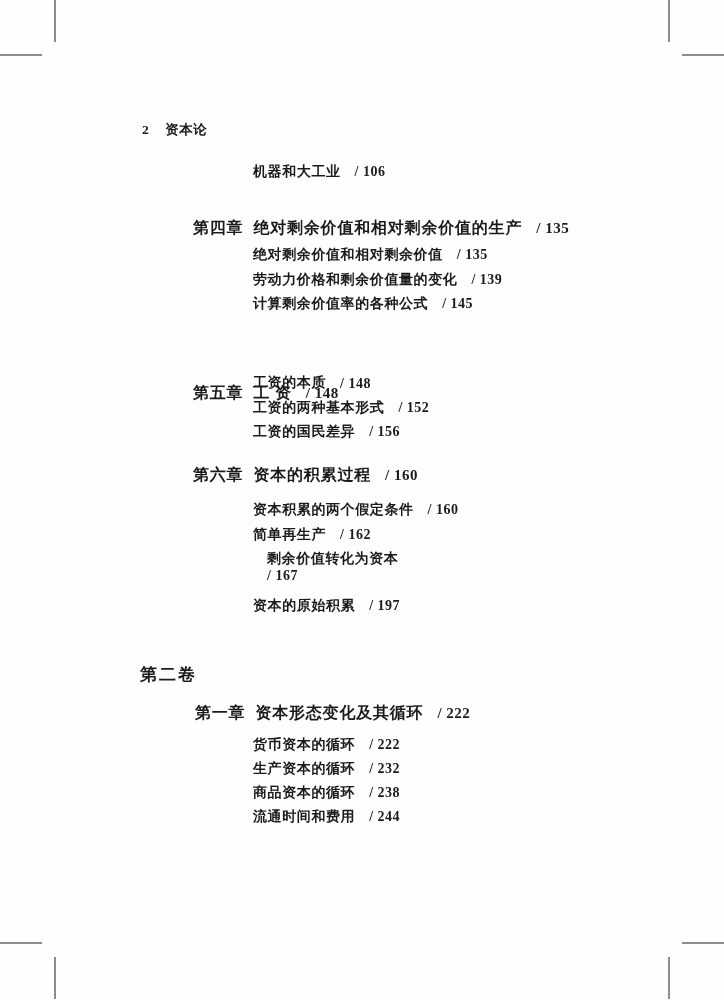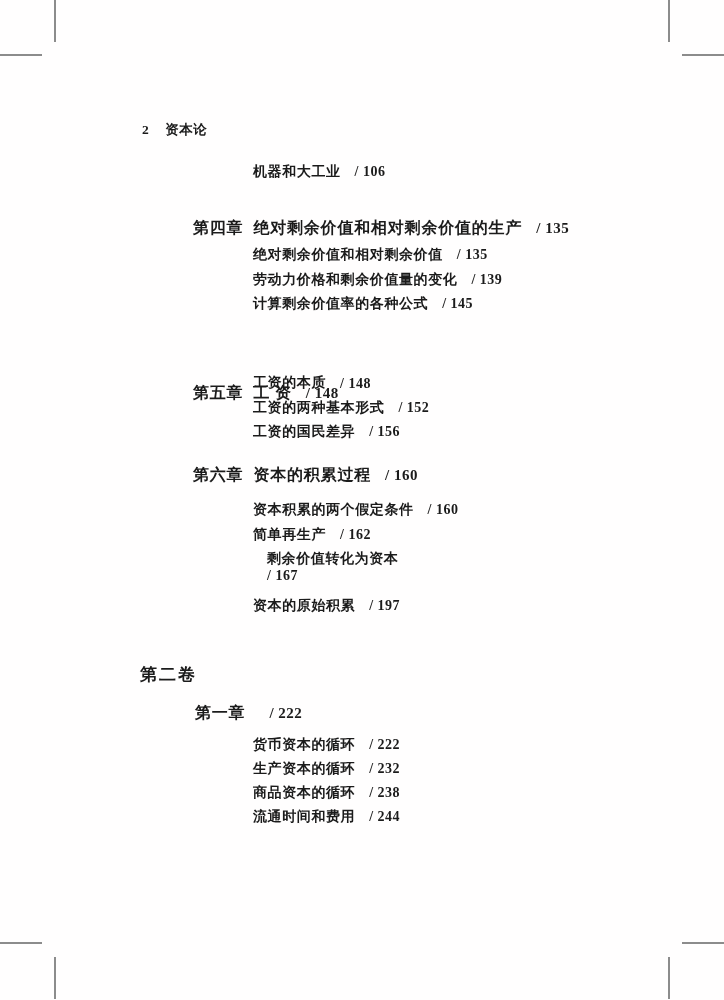--- a/index.html
+++ b/index.html
@@ -109,20 +109,21 @@
     <span>资本的原始积累</span>
     <span class="pnum">/ 197</span>
   </div>
 
   <div class="row vol-row" style="top:663px;">
     <span>第二卷</span>
   </div>
 
   <div class="row chapter-row" style="top:703px; left:195px;">
     <span class="label">第一章</span>
+    <span>资本形态变化及其循环</span>
     <span class="pnum">/ 222</span>
   </div>
   <div class="row sub-row" style="top:736px;">
     <span>货币资本的循环</span>
     <span class="pnum">/ 222</span>
   </div>
   <div class="row sub-row" style="top:760px;">
     <span>生产资本的循环</span>
     <span class="pnum">/ 232</span>
   </div>

